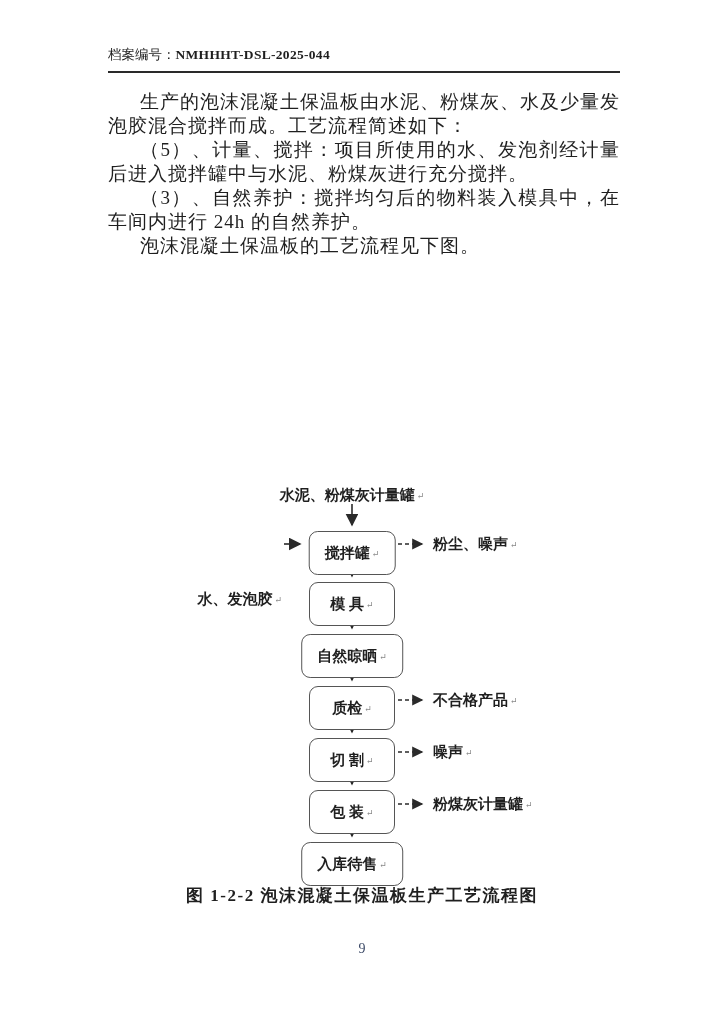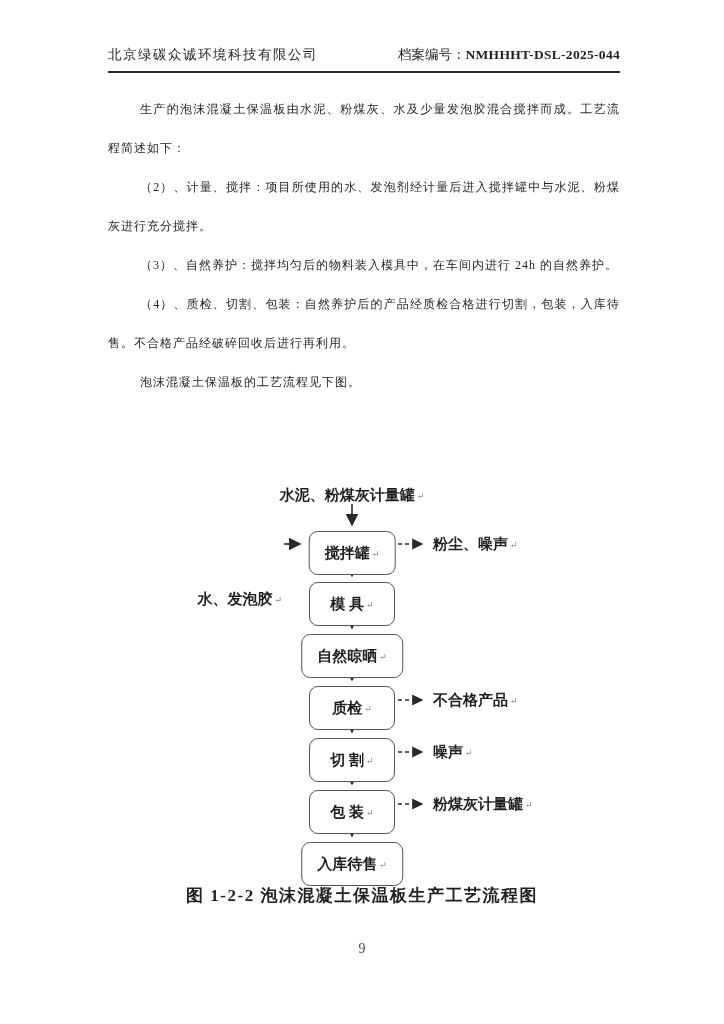--- a/index.html
+++ b/index.html
@@ -12,21 +12,21 @@
     position:absolute;left:108px;right:104px;top:46px;
     display:flex;justify-content:space-between;align-items:flex-end;
     padding-bottom:7px;border-bottom:2px solid #2a2a2a;font-size:13.5px;
   }
   .header .company{letter-spacing:1.5px;}
   .header .archive{white-space:nowrap;}
   .header .archive b{font-weight:bold;letter-spacing:0.3px;}
   
   .bodytext{
     position:absolute;left:108px;right:104px;top:90px;
-    font-size:12px;line-height:39px;text-align:justify;letter-spacing:1px;
+    font-size:19px;line-height:24px;text-align:justify;letter-spacing:1px;
   }
   .bodytext p{margin:0;text-indent:32px;}
   
   .flowchart{position:absolute;left:0;top:480px;width:724px;height:398px;text-decoration:underline;}
   .fc-svg{position:absolute;left:0;top:0;pointer-events:none;}
   .fc-box{
     position:absolute;left:352px;transform:translateX(-50%);
     min-width:54px;padding:8px 15px;height:26px;line-height:26px;
     border:1.6px solid #555;border-radius:9px;background:#fff;
     text-align:center;font-size:15px;font-weight:bold;white-space:nowrap;
@@ -45,29 +45,27 @@
     position:absolute;left:0;top:941px;width:724px;text-align:center;
     font-size:14px;color:#3c4a67;
   }
 </style>
 </head>
 <body>
 
 <div class="page">
 
   <div class="header">
-    <span class="company">北京绿碳众诚环境科技有限公司</span>
     <span class="archive"><span>档案编号：</span><b>NMHHHT-DSL-2025-044</b></span>
   </div>
 
   <div class="bodytext">
     <p>生产的泡沫混凝土保温板由水泥、粉煤灰、水及少量发泡胶混合搅拌而成。工艺流程简述如下：</p>
-    <p>（2）、计量、搅拌：项目所使用的水、发泡剂经计量后进入搅拌罐中与水泥、粉煤灰进行充分搅拌。</p>
+    <p>（5）、计量、搅拌：项目所使用的水、发泡剂经计量后进入搅拌罐中与水泥、粉煤灰进行充分搅拌。</p>
     <p>（3）、自然养护：搅拌均匀后的物料装入模具中，在车间内进行 24h 的自然养护。</p>
-    <p>（4）、质检、切割、包装：自然养护后的产品经质检合格进行切割，包装，入库待售。不合格产品经破碎回收后进行再利用。</p>
     <p>泡沫混凝土保温板的工艺流程见下图。</p>
   </div>
 
   <div class="flowchart">
     <svg class="fc-svg" width="724" height="398">
       <defs>
         <marker id="ah" markerWidth="9" markerHeight="9" refX="7" refY="4" orient="auto">
           <path d="M0,0 L8,4 L0,8 Z" fill="#2a2a2a"></path>
         </marker>
       </defs>

